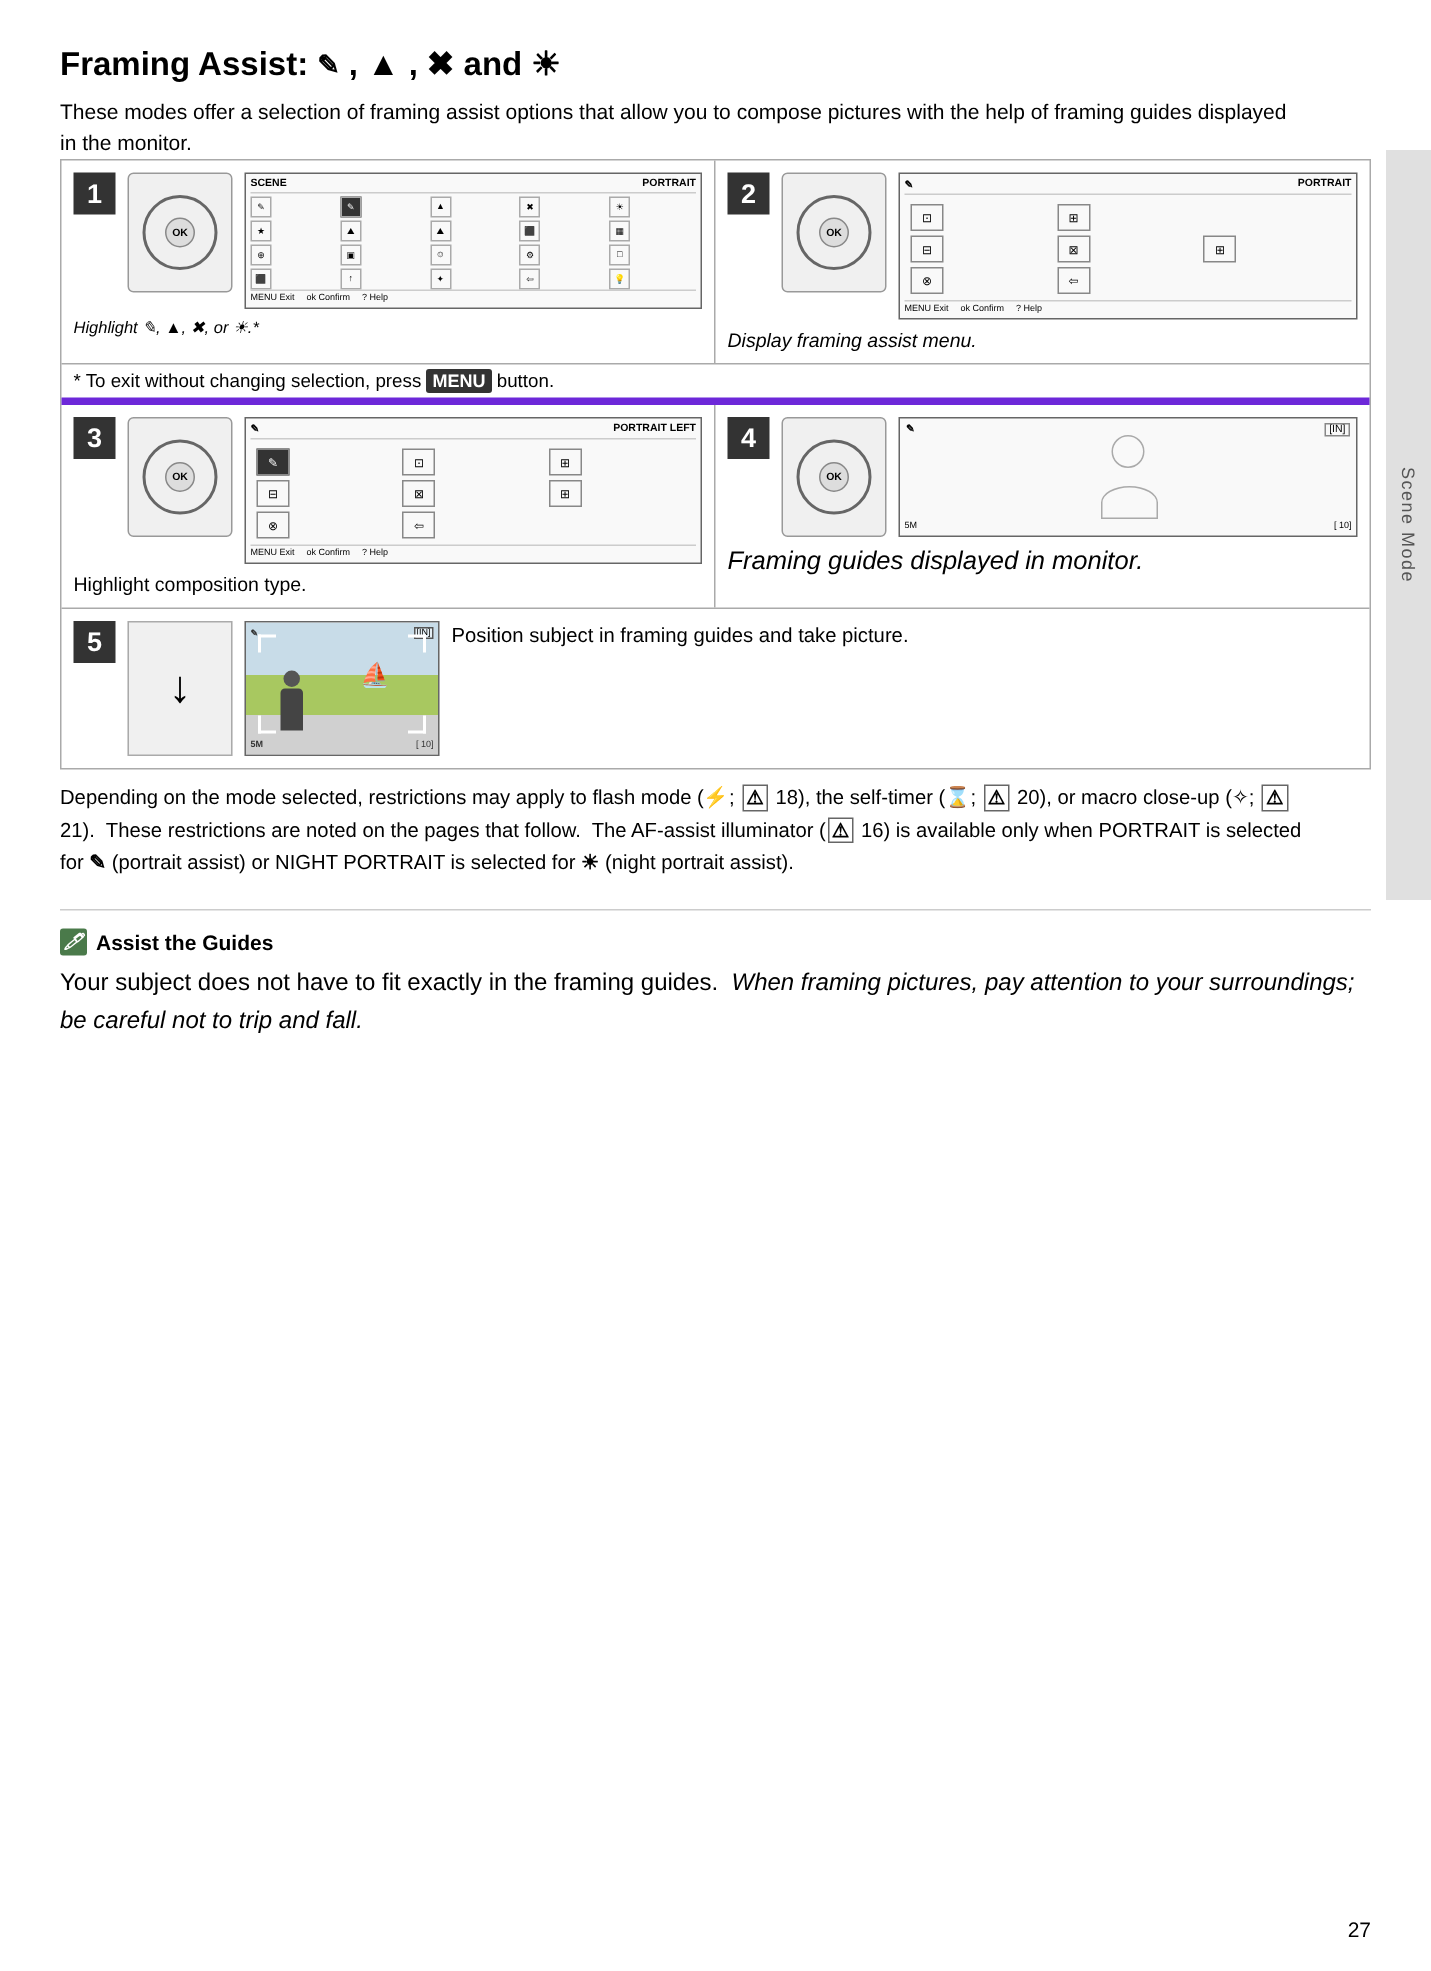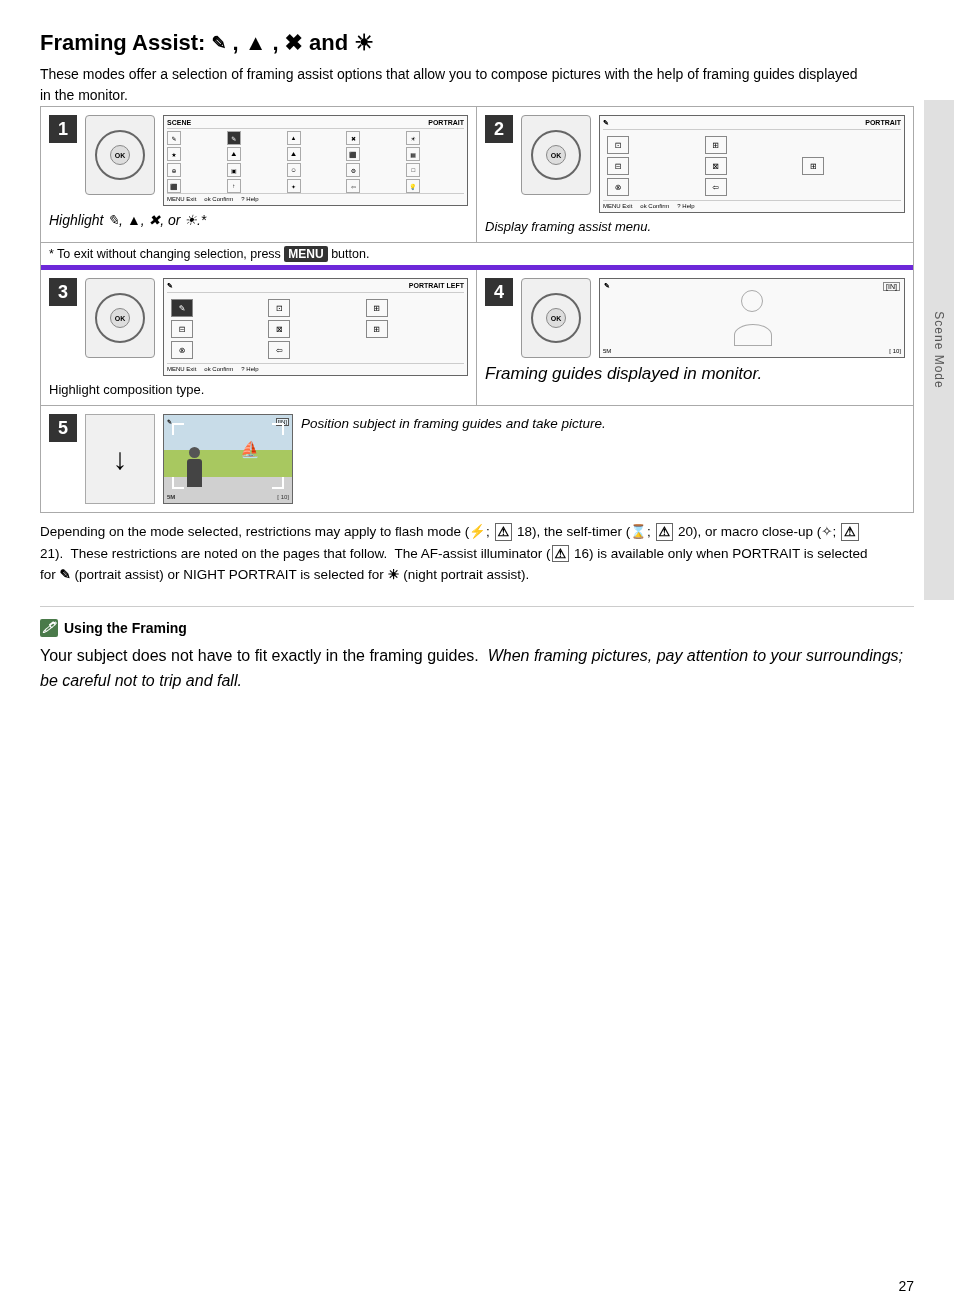--- a/index.html
+++ b/index.html
@@ -365,21 +365,21 @@
             <div class="screen-icon-cell">⇦</div>
             <div class="screen-icon-cell">💡</div>
           </div>
           <div class="screen-bot">
             <span>MENU Exit</span>
             <span>ok Confirm</span>
             <span>? Help</span>
           </div>
         </div>
       </div>
-      <div style="font-size:14px; font-style:italic;">
+      <div style="font-size:11px; font-style:italic;">
         Highlight ✎, ▲, ✖, or ☀.*
       </div>
     </div>
 
     <div style="padding:8px; display:flex; flex-direction:column; gap:6px;">
       <div class="step-inner">
         <div class="step-number">2</div>
         <div class="camera-mockup">
           <div class="camera-dpad">
             <div class="dpad-circle-outer"></div>
@@ -502,35 +502,35 @@
 
         <div style="position:absolute;top:8px;left:8px;width:12px;height:12px;border-top:2px solid #fff;border-left:2px solid #fff;"></div>
         <div style="position:absolute;top:8px;right:8px;width:12px;height:12px;border-top:2px solid #fff;border-right:2px solid #fff;"></div>
         <div style="position:absolute;bottom:14px;left:8px;width:12px;height:12px;border-bottom:2px solid #fff;border-left:2px solid #fff;"></div>
         <div style="position:absolute;bottom:14px;right:8px;width:12px;height:12px;border-bottom:2px solid #fff;border-right:2px solid #fff;"></div>
         <div style="position:absolute;bottom:3px;left:3px;font-size:6px;color:#333;font-weight:bold;">5M</div>
         <div style="position:absolute;bottom:3px;right:3px;font-size:6px;color:#333;">[ 10]</div>
       </div>
     </div>
 
-    <div style="font-size:13.5px; line-height:1.5; flex:1;font-style:italic;">Position subject in framing guides and take picture.</div>
+    <div style="font-size:13.5px; line-height:1.5; flex:1;">Position subject in framing guides and take picture.</div>
   </div>
 
 </div>
 
 <div class="desc-text">
   Depending on the mode selected, restrictions may apply to flash mode (⚡; <span class="icon-sym">⚠</span>
   18), the self-timer (⌛; <span class="icon-sym">⚠</span> 20), or macro close-up (✧; <span class="icon-sym">⚠</span> 21).&nbsp; These restrictions are noted on the pages that follow.&nbsp; The AF-assist illuminator (<span class="icon-sym">⚠</span> 16)
   is available only when PORTRAIT is selected for <span style="font-weight:bold;">✎</span> (portrait assist) or NIGHT PORTRAIT is selected for <span style="font-weight:bold;">☀</span> (night portrait assist).
 </div>
 
 <div class="guides-section">
   <div class="guides-title">
     <div class="guides-icon">🖊</div>
-    <span>Using the Framing</span>
+    <span>Assist the Guides</span>
   </div>
   <p class="guides-text">
     <span>Your subject does not have to fit exactly in the framing guides.</span>&nbsp;
     <span class="guides-italic">When framing pictures, pay attention to your surroundings; be careful not to trip and fall.</span>
   </p>
 </div>
 
 <div class="side-bar">
   <div class="side-bar-text">Scene Mode</div>
 </div>

